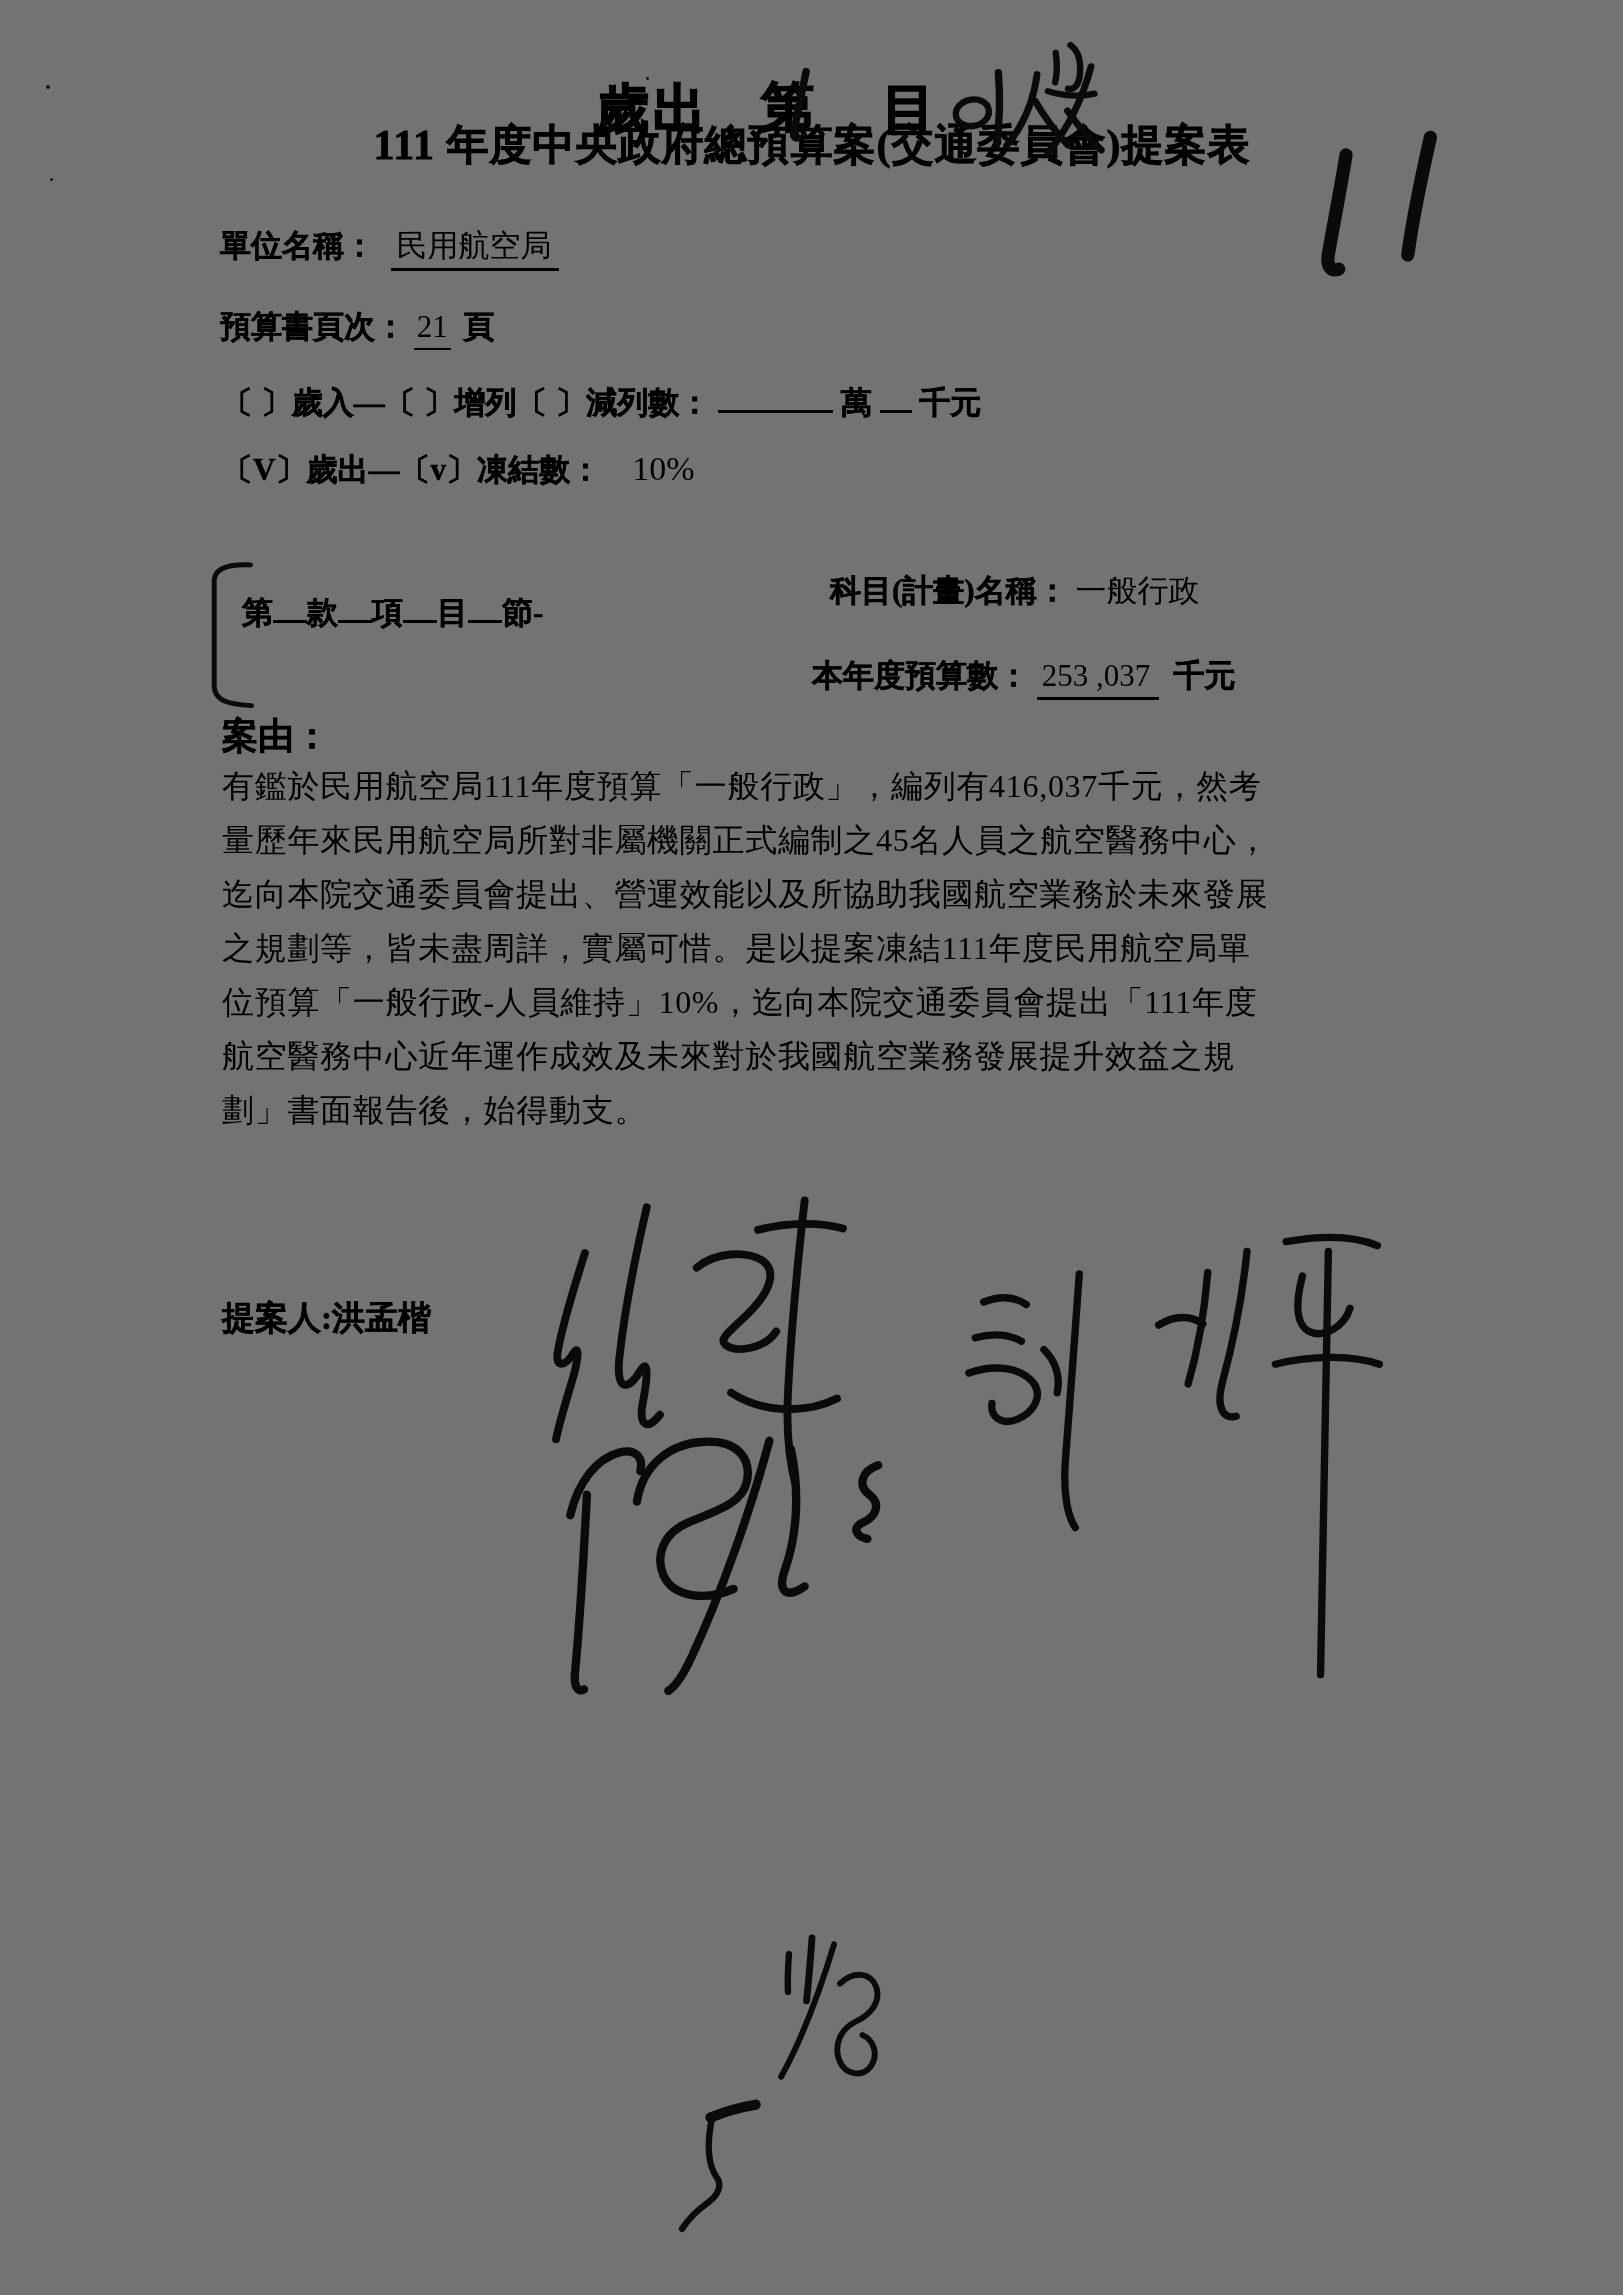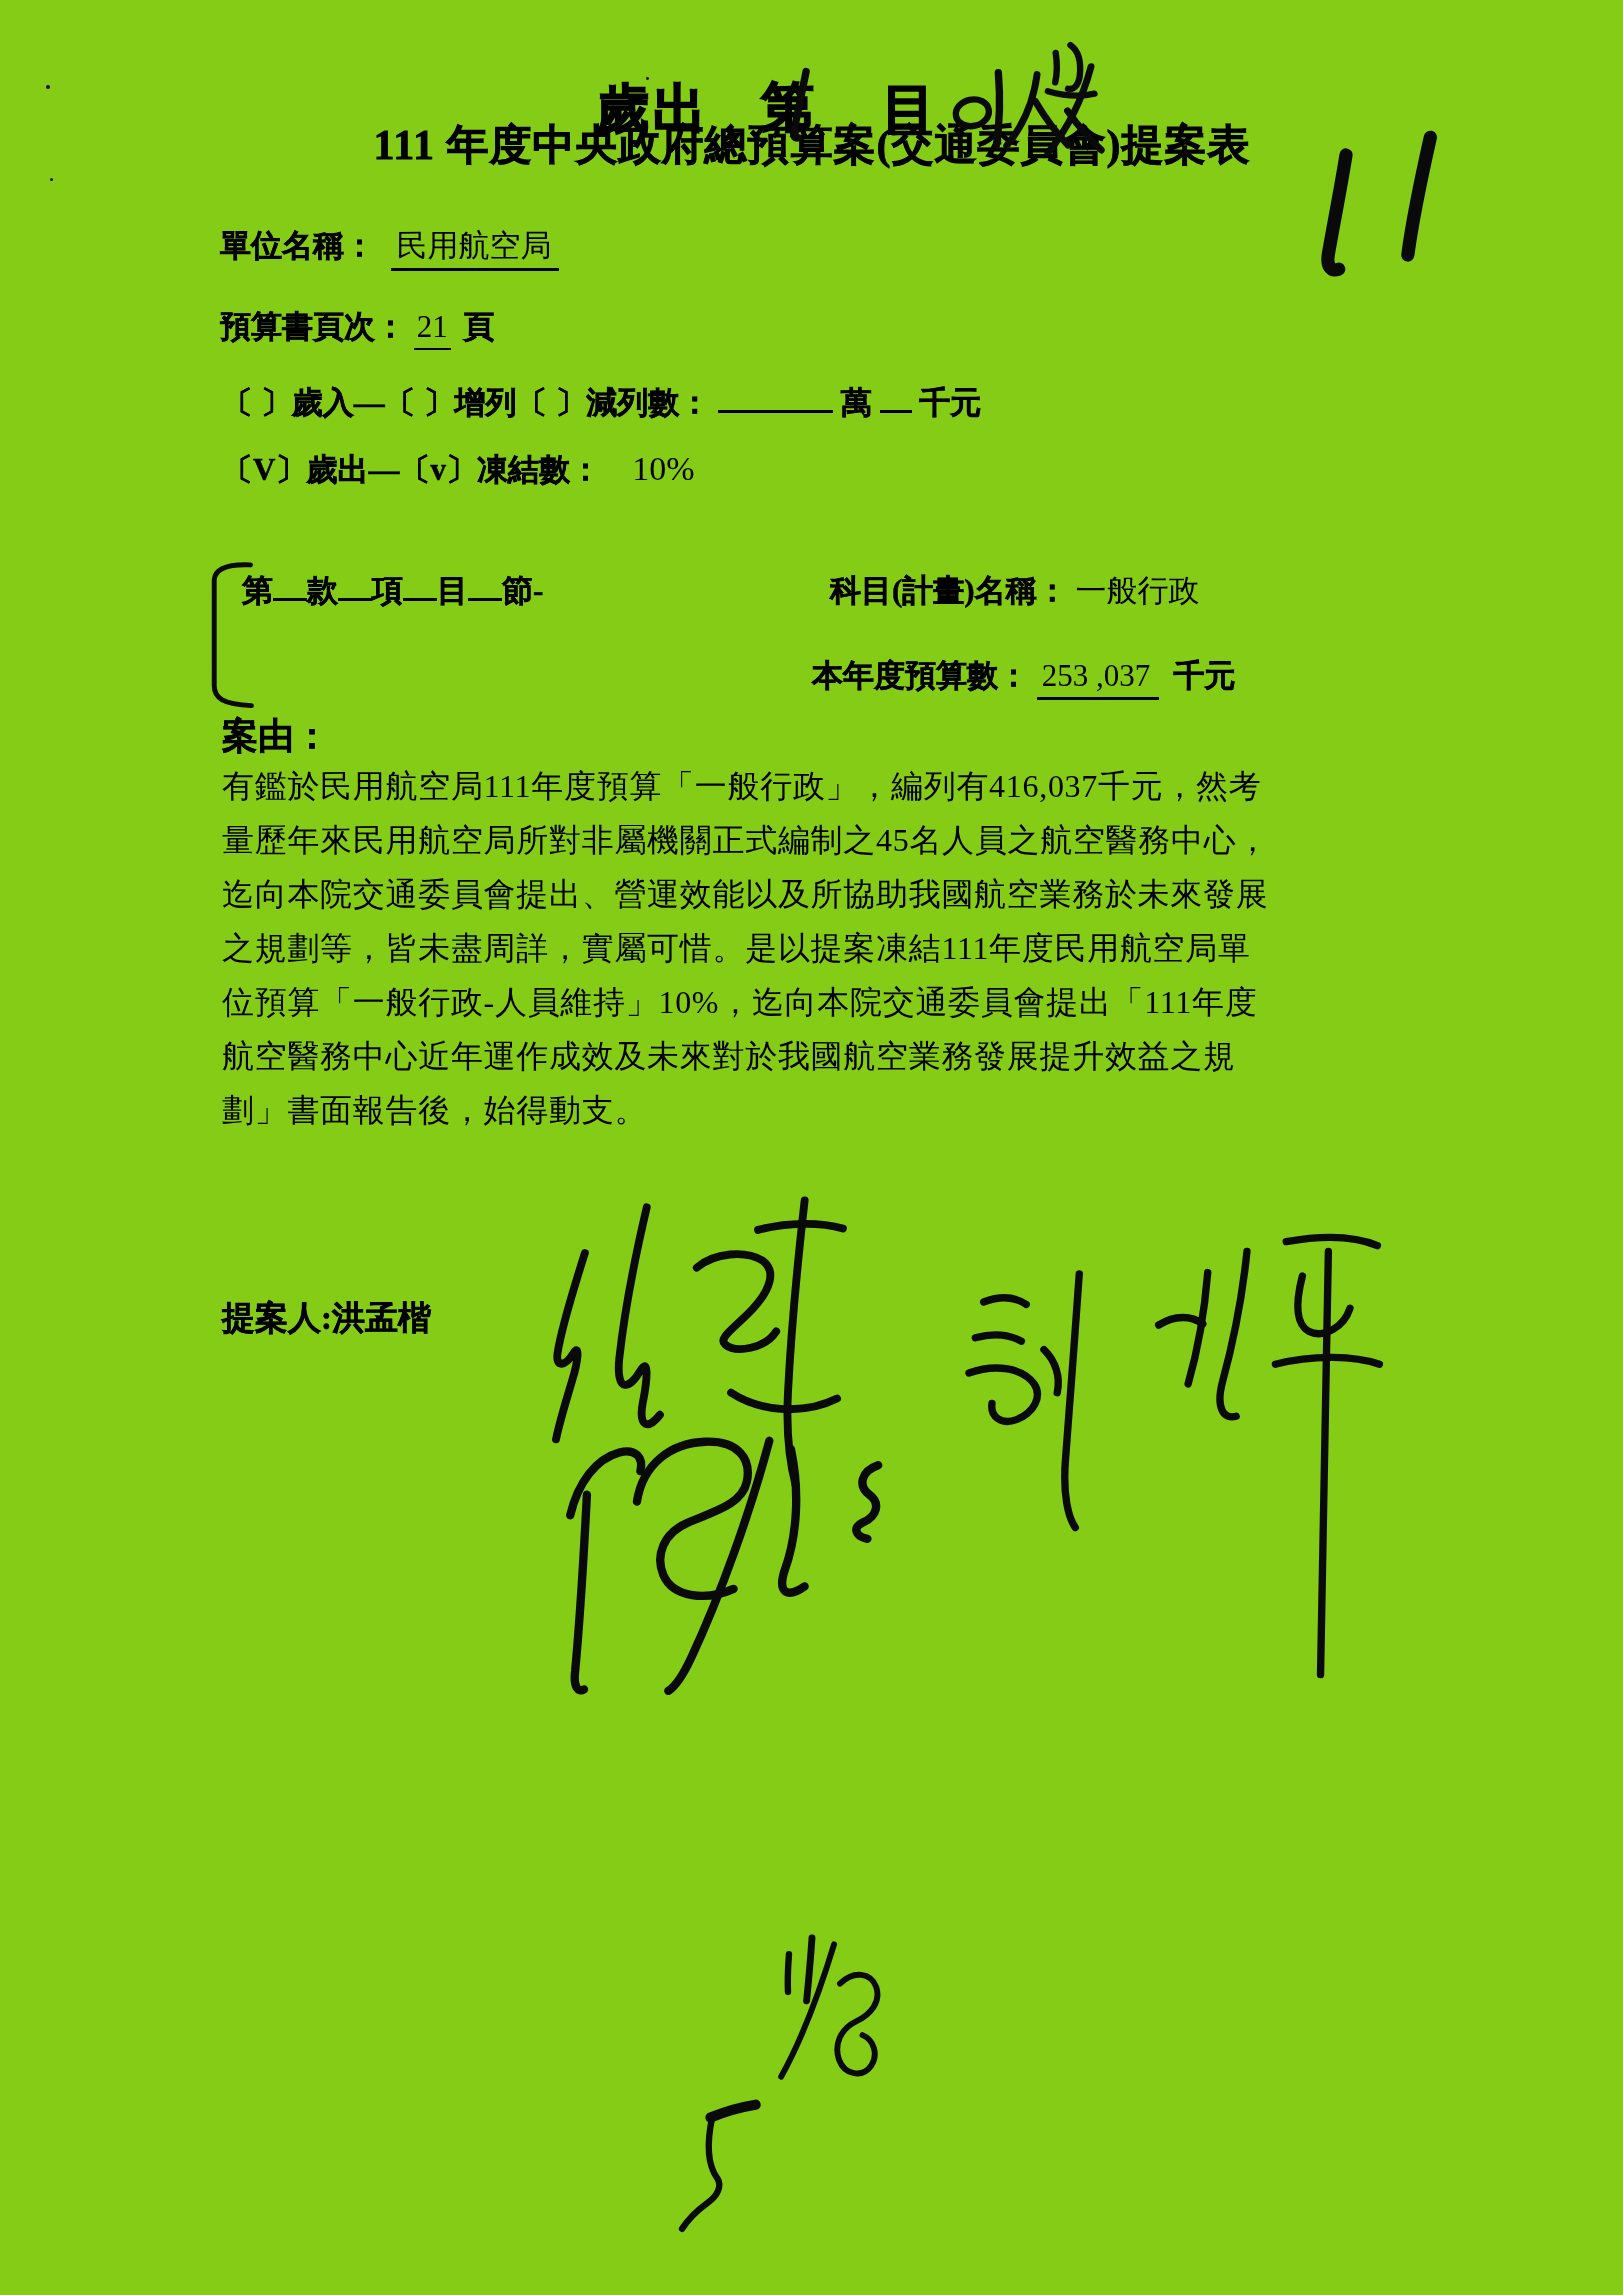--- a/index.html
+++ b/index.html
@@ -1,18 +1,18 @@
 <!DOCTYPE html>
 <html style="font-size:7.8px"><head>
 <meta charset="utf-8">
 <style>
   * { margin:0; padding:0; box-sizing:border-box; }
   html,body { background:#ffffff; }
   .page {
-    position:relative; width:1624px; height:2295px; background:#84cc16;
+    position:relative; width:1624px; height:2295px; background:#737373;
     font-family:"Liberation Serif","DejaVu Serif",serif; color:#000; overflow:hidden;
   }
   .abs { position:absolute; white-space:nowrap; }
   .stamp { font-weight:700; font-size:53px; -webkit-text-stroke:1.7px #000; letter-spacing:3.9px; }
   .doc-title { font-size:42px; font-weight:700; -webkit-text-stroke:0.8px #000; letter-spacing:1px; width:1624px; text-align:center; }
   .row { font-size:31px; }
   .lbl { font-weight:700; -webkit-text-stroke:0.5px #000; }
   .val { font-weight:400; }
   .u  { border-bottom:3.4px solid #000; padding:0 7.8px 4.9px 5.9px; }
   .u2 { border-bottom:3.9px solid #000; padding:0 8.8px 3.9px 4.9px; }
@@ -53,21 +53,21 @@
     <span class="lbl">萬</span>
     <span class="blank" style="width:32px;"></span>
     <span class="lbl">千元</span>
   </div>
 
   <div class="abs row" style="left:222px; top:449px;">
     <span class="lbl">〔V〕歲出—〔v〕凍結數：</span>
     <span class="val" style="margin-left:23.5px; font-size:34px;">10%</span>
   </div>
 
-  <div class="abs row" style="left:242px; top:570px;">
+  <div class="abs row" style="left:242px; top:592px;">
     <span class="lbl">第</span><span class="blank" style="width:34px;"></span><span class="lbl">款</span><span class="blank" style="width:34px;"></span><span class="lbl">項</span><span class="blank" style="width:34px;"></span><span class="lbl">目</span><span class="blank" style="width:34px;"></span><span class="lbl">節-</span>
   </div>
   <div class="abs row" style="left:830px; top:570px;">
     <span class="lbl">科目(計畫)名稱：</span>
     <span class="val">一般行政</span>
   </div>
 
   <div class="abs row" style="left:812px; top:655px;">
     <span class="lbl">本年度預算數：</span>
     <span class="val u2">253 ,037</span>

